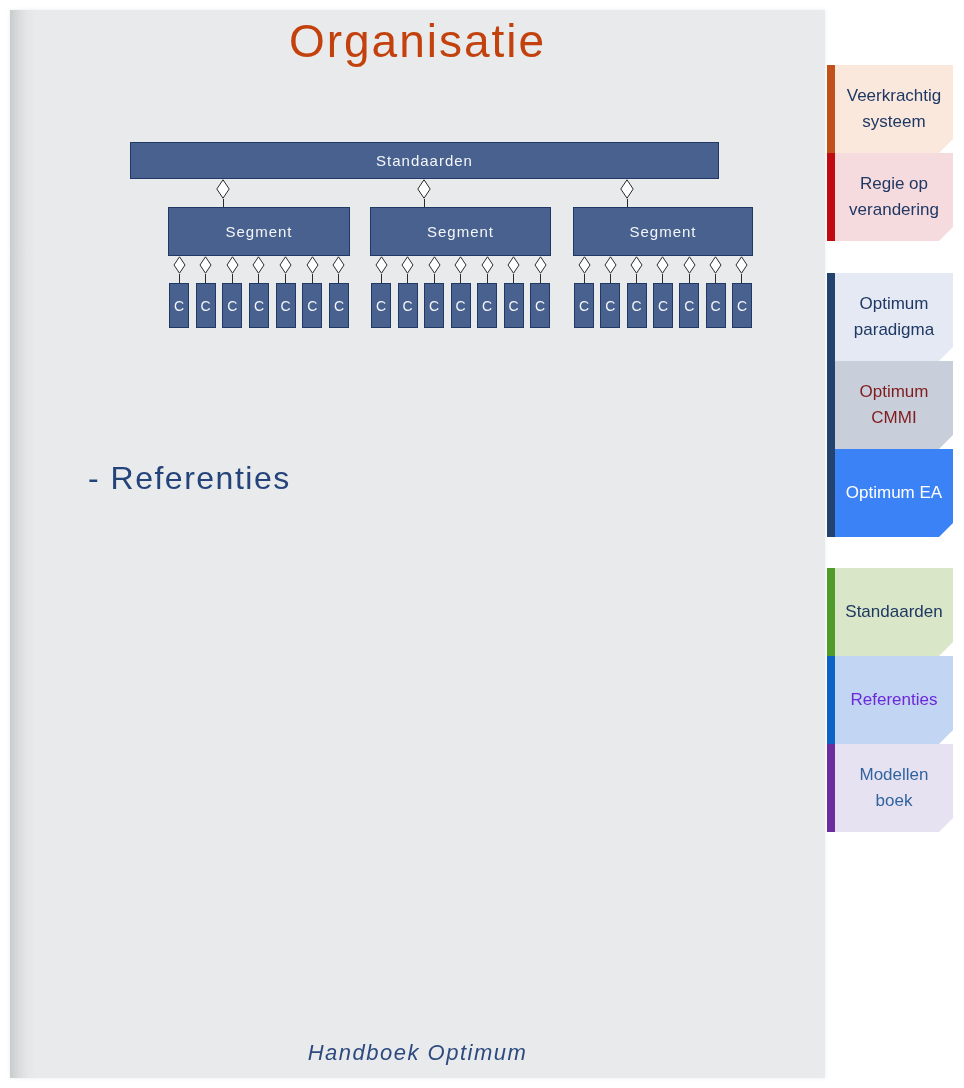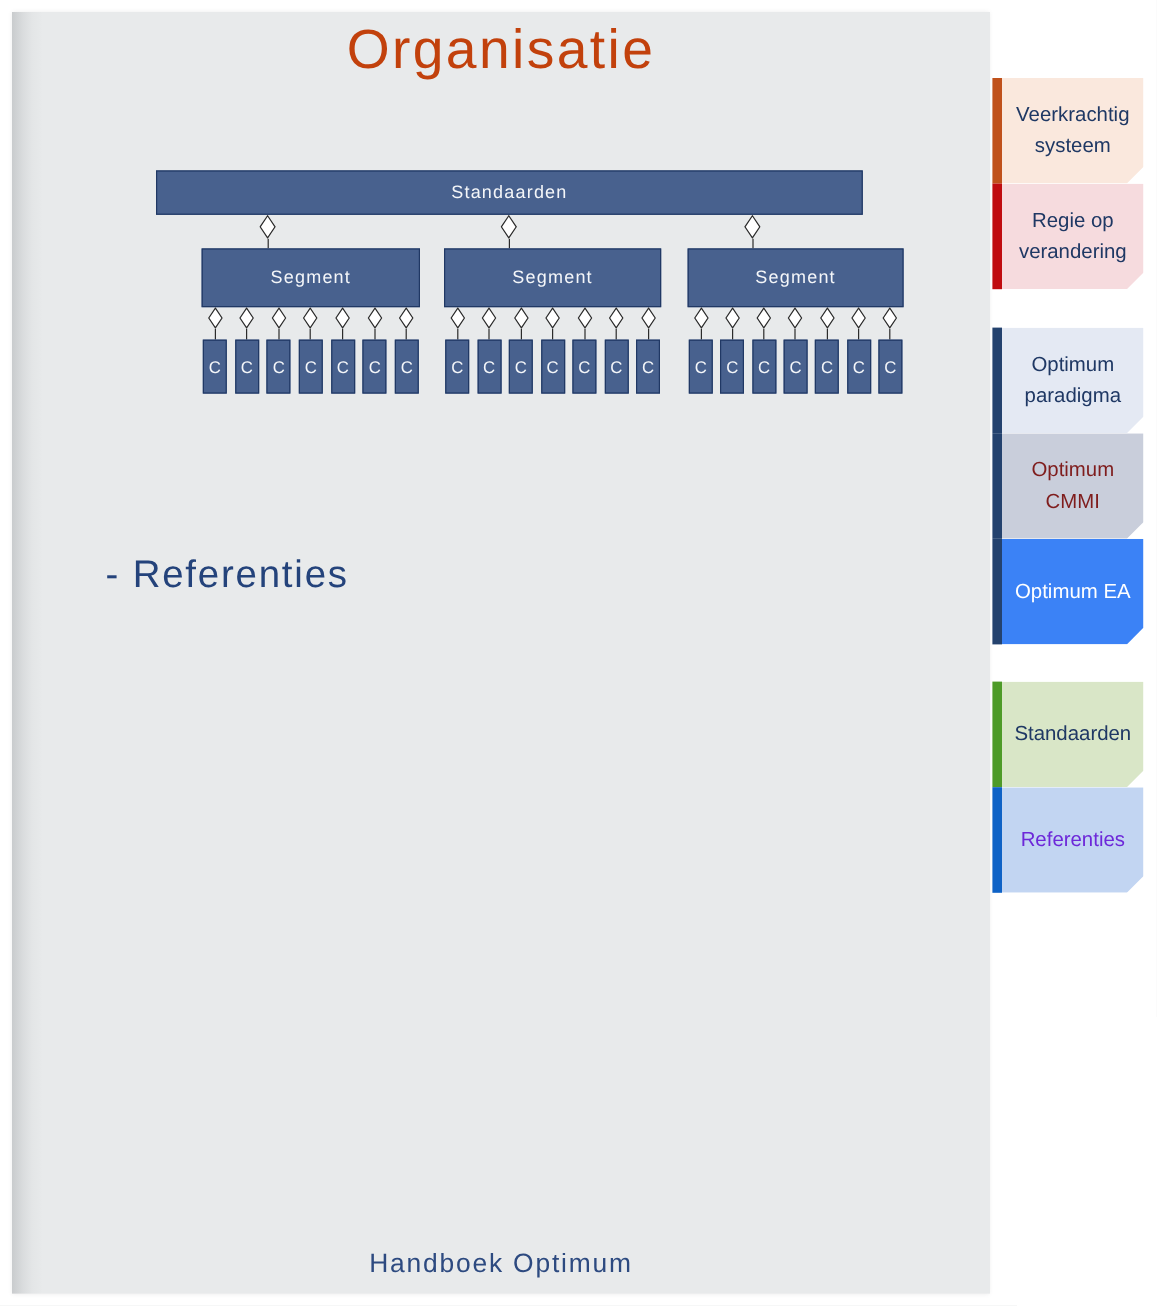--- a/index.html
+++ b/index.html
@@ -49,20 +49,21 @@
     color: #24437b;
   }
 
   .footer {
     position: absolute;
     left: 0; right: 0; bottom: 12px;
     text-align: center;
     font-size: 22px;
     letter-spacing: 1.5px;
     color: #2d4a80;
+    font-style: italic;
   }
 
   
   .diagram { position: absolute; left: 0; top: 0; width: 100%; height: 100%; }
 
   .node-box {
     background: #48618e;
     border: 1.5px solid #203864;
     box-sizing: border-box;
     color: #f4f6f9;
@@ -388,15 +389,21 @@
       <div class="tab-body" style="background: rgb(217, 230, 199); color: rgb(31, 56, 100);">
         <span>Standaarden</span>
       </div>
     </div>
     <div class="tab">
       <div class="tab-bar" style="background: rgb(14, 98, 198);"></div>
       <div class="tab-body" style="background: rgb(194, 213, 242); color: #6d28d9;">
         <span>Referenties</span>
       </div>
     </div>
+    <div class="tab">
+      <div class="tab-bar" style="background: rgb(107, 44, 158);"></div>
+      <div class="tab-body" style="background: rgb(230, 226, 242); color: rgb(49, 100, 159);">
+        <span>Modellen boek</span>
+      </div>
+    </div>
   </div>
 
 </div>
 
 </body></html>

